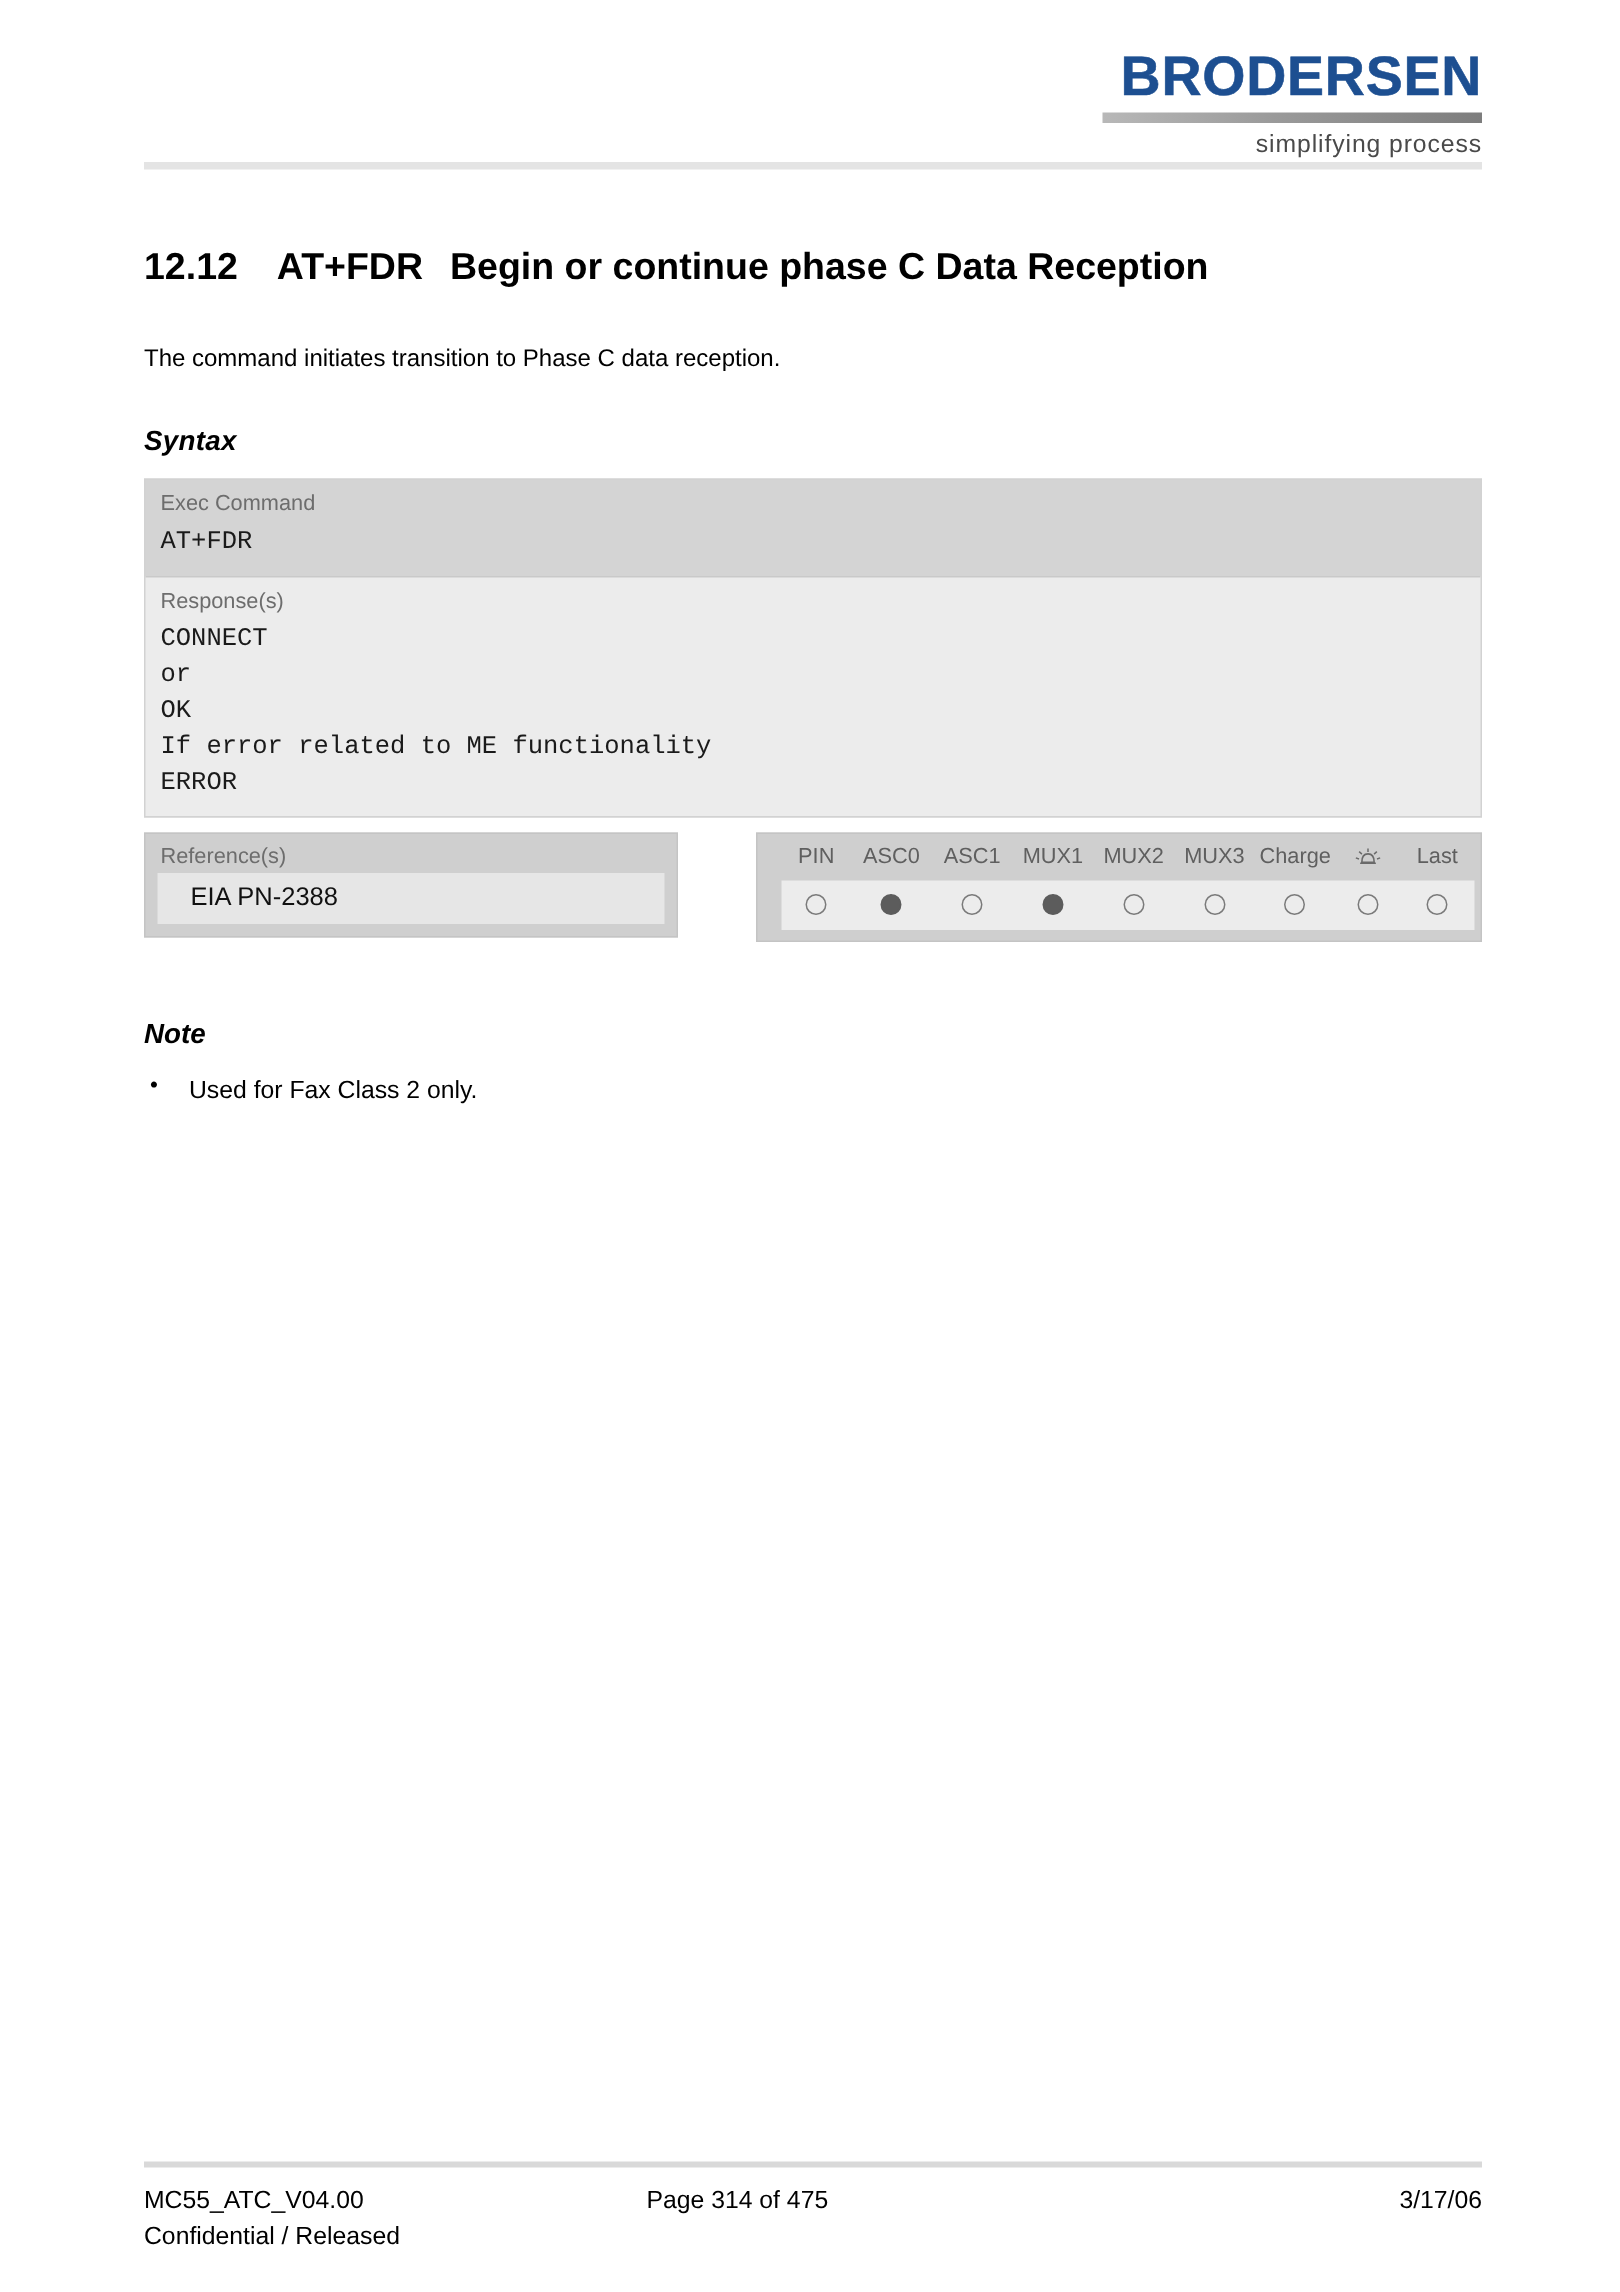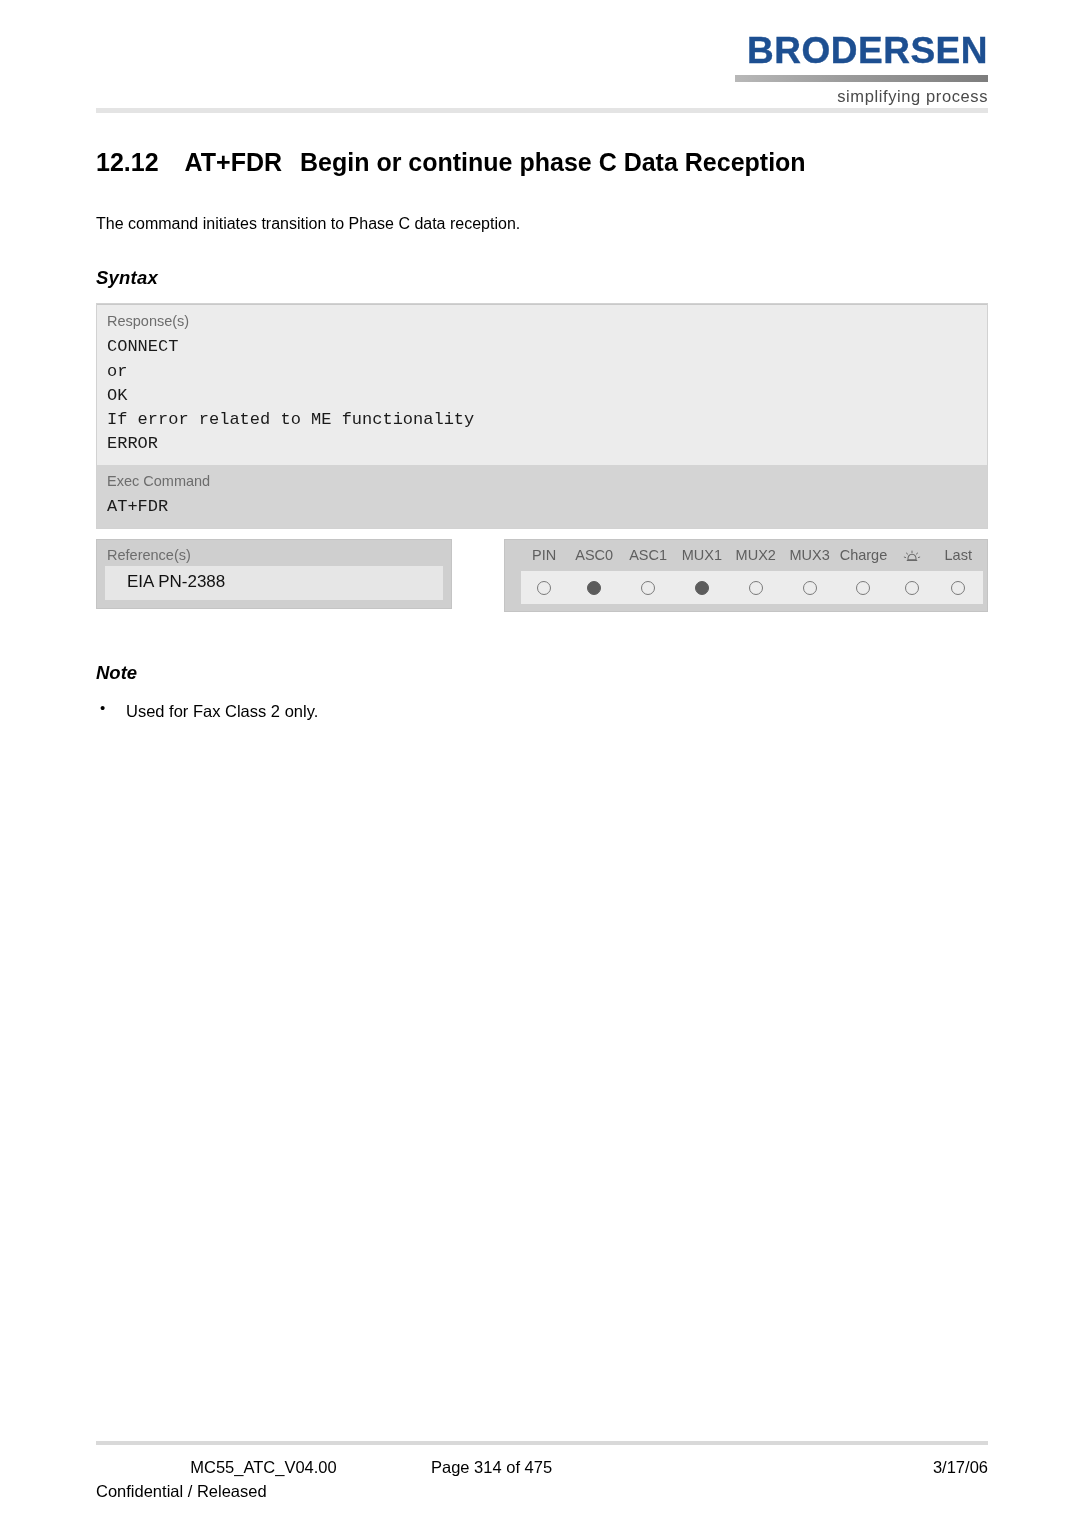--- a/index.html
+++ b/index.html
@@ -66,21 +66,21 @@
     top: 108px;
     width: 892px;
     height: 5px;
     background: #e4e4e4;
   }
 
   
   .content {
     position: absolute;
     left: 96px;
-    top: 148px;
+    top: 164px;
     width: 892px;
   }
 
   h1.section-title {
     font-family: "Liberation Sans", sans-serif;
     font-size: 25px;
     font-weight: bold;
     color: #000;
     line-height: 1.15;
     white-space: nowrap;
@@ -246,21 +246,21 @@
     height: 4px;
     background: #d9d9d9;
     margin-bottom: 11px;
   }
   .footer-row {
     display: flex;
     align-items: baseline;
     font-size: 16.5px;
     line-height: 1.45;
   }
-  .f-left  { width: 335px; text-align: center; }
+  .f-left  { width: 335px; }
   .f-mid   { flex: 1 1 auto; }
   .f-right { text-align: right; white-space: nowrap; }
   .footer-sub { font-size: 16.5px; line-height: 1.45; }
 </style>
 </head>
 <body>
 
 <div class="page-header">
   <div class="logo-block">
     <div class="logo-wordmark">BRODERSEN</div>
@@ -274,31 +274,31 @@
 
   <h1 class="section-title">
     <span class="num">12.12</span><span class="cmd">AT+FDR</span><span>Begin or continue phase C Data Reception</span>
   </h1>
 
   <p class="intro">The command initiates transition to Phase C data reception.</p>
 
   <h2 class="subhead">Syntax</h2>
 
   <div class="syntax-table">
+    <div class="sx-block exec">
+      <div class="sx-label">Exec Command</div>
+      <div class="sx-code">AT+FDR</div>
+    </div>
     <div class="sx-block resp">
       <div class="sx-label">Response(s)</div>
       <div class="sx-code">CONNECT
 or
 OK
 If error related to ME functionality
 ERROR</div>
-    </div>
-    <div class="sx-block exec">
-      <div class="sx-label">Exec Command</div>
-      <div class="sx-code">AT+FDR</div>
     </div>
   </div>
 
   <div class="lower-row">
 
     <div class="ref-box">
       <div class="ref-label">Reference(s)</div>
       <div class="ref-value-wrap">
         <div class="ref-value">EIA PN-2388</div>
       </div>

